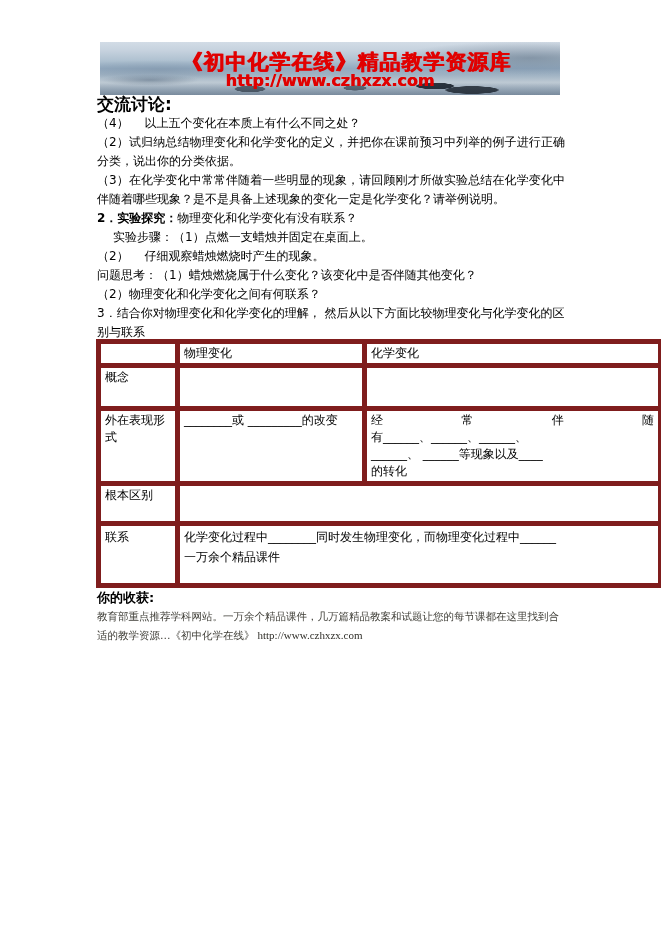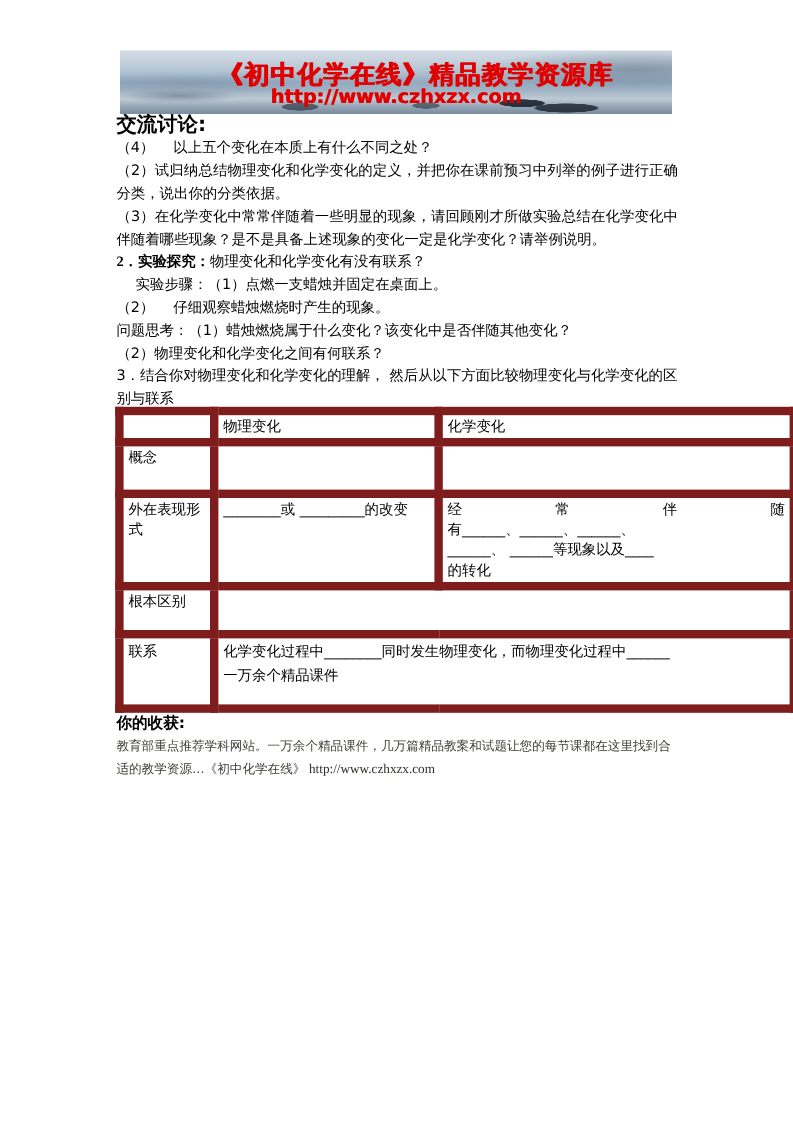--- a/index.html
+++ b/index.html
@@ -63,35 +63,35 @@
   .h { font-size: 17px; font-weight: bold; line-height: 18px; }
   .wrap { max-width: 468px; line-height: 23px; text-align: justify; }
   .mt2  { margin-top: 2px; }
   .mt4  { margin-top: 4px; }
   .mt5  { margin-top: 5px; }
   .mt23 { margin-top: 23px; }
   .mt24 { margin-top: 24px; }
   .mt30 { margin-top: 30px; }
   .mt32 { margin-top: 32px; }
   .mt47 { margin-top: 47px; }
-  .mt59 { margin-top: 59px; font-family: Liberation Serif, serif; }
+  .mt59 { margin-top: 59px; }
   .indent { text-indent: 16px; }
   .intro { max-width: 468px; line-height: 20px; }
 
   
   table.compare {
     margin-top: -3px;
     margin-left: -1px;
     border-collapse: collapse;
     width: 562px;
     table-layout: fixed;
     font-size: 12px;
   }
   table.compare td {
-    border: 7px solid #7f1d1d;
+    border: 5px solid #7f1d1d;
     padding: 1px 4px;
     vertical-align: top;
     line-height: 17px;
     overflow: hidden;
   }
   td.vmid { vertical-align: middle; }
   .cell-lines div { line-height: 17px; }
   .spread { text-align: justify; text-align-last: justify; }
   tr.r-relation td { line-height: 20px; }
 

